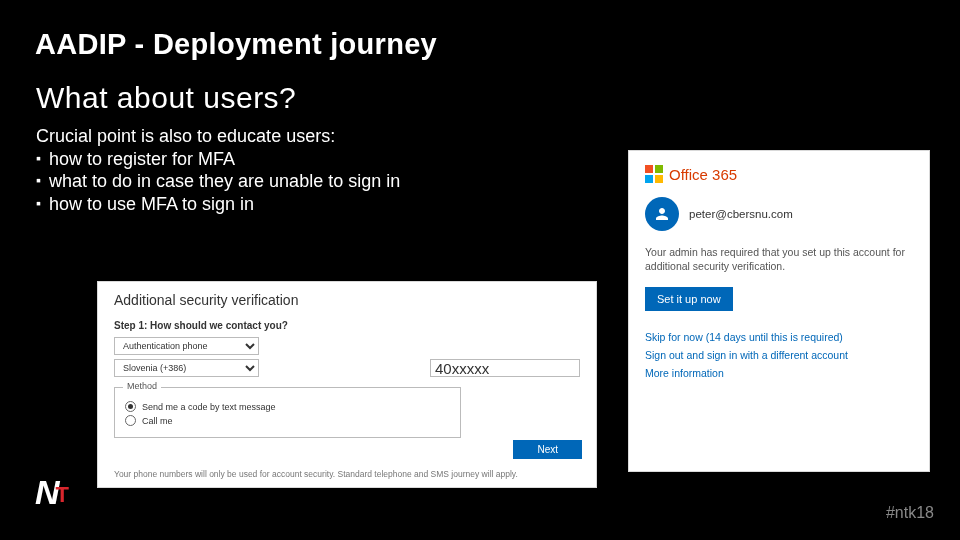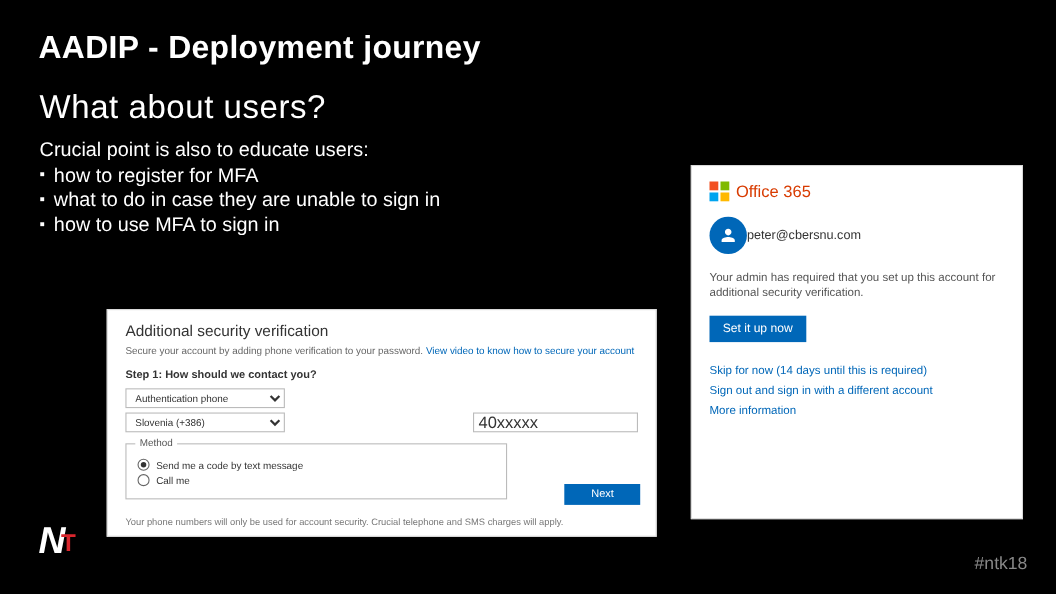--- a/index.html
+++ b/index.html
@@ -119,21 +119,21 @@
   .o365-logo .grid {
     width: 18px; height: 18px; position: relative;
   }
   .o365-logo .grid span { position: absolute; width: 8px; height: 8px; }
   .o365-logo .grid span:nth-child(1){ left:0; top:0; background:#F25022; }
   .o365-logo .grid span:nth-child(2){ right:0; top:0; background:#7FBA00; }
   .o365-logo .grid span:nth-child(3){ left:0; bottom:0; background:#00A4EF; }
   .o365-logo .grid span:nth-child(4){ right:0; bottom:0; background:#FFB900; }
   .o365-logo .txt { color:#D83B01; font-size: 15px; }
   .shot-right .sec-msg { color:#555; font-size: 10.5px; margin-bottom: 16px; }
-  .shot-right .user-row { display:flex; align-items:center; margin-bottom: 14px; }
+  .shot-right .user-row { display:flex; align-items:center; gap:10px; margin-bottom: 14px; }
   .shot-right .avatar {
     width: 34px; height: 34px; border-radius: 50%; background:#0067b8; display:flex; align-items:center; justify-content:center;
   }
   .shot-right .avatar svg { width:18px; height:18px; fill:#fff; }
   .shot-right .email { color:#333; font-size: 11.5px; }
   .shot-right .admin-msg { color:#555; font-size:10.5px; line-height:1.35; margin-bottom: 14px; }
   .shot-right .setup-btn {
     background:#0067b8; color:#fff; border:none; font-size:11px; padding: 6px 12px; margin-bottom: 14px;
   }
   .shot-right .link { color:#0067b8; font-size:10.5px; margin: 6px 0; cursor:pointer; }
@@ -165,23 +165,20 @@
   <span class="intro">Crucial point is also to educate users:</span>
   <ul>
     <li>how to register for MFA</li>
     <li>what to do in case they are unable to sign in</li>
     <li>how to use MFA to sign in</li>
   </ul>
 </div>
 
 <div class="shot-left">
   <div class="asv-title">Additional security verification</div>
-  <div class="asv-desc">
-    <span>Secure your account by adding phone verification to your password. </span><a href="#">View video to know how to secure your account</a>
-  </div>
   <div class="step">Step 1: How should we contact you?</div>
   <div class="row1">
     <select>
       <option>Authentication phone</option>
     </select>
   </div>
   <div class="row2">
     <select>
       <option>Slovenia (+386)</option>
     </select>
@@ -192,21 +189,21 @@
     <div class="radio-row">
       <span class="radio checked"></span>
       <span>Send me a code by text message</span>
     </div>
     <div class="radio-row">
       <span class="radio"></span>
       <span>Call me</span>
     </div>
   </div>
   <button class="next-btn">Next</button>
-  <div class="footnote">Your phone numbers will only be used for account security. Crucial telephone and SMS charges will apply.</div>
+  <div class="footnote">Your phone numbers will only be used for account security. Standard telephone and SMS journey will apply.</div>
 </div>
 
 <div class="shot-right">
   <div class="o365-logo">
     <span class="grid">
         <span></span>
         <span></span>
         <span></span>
         <span></span>
       </span>

